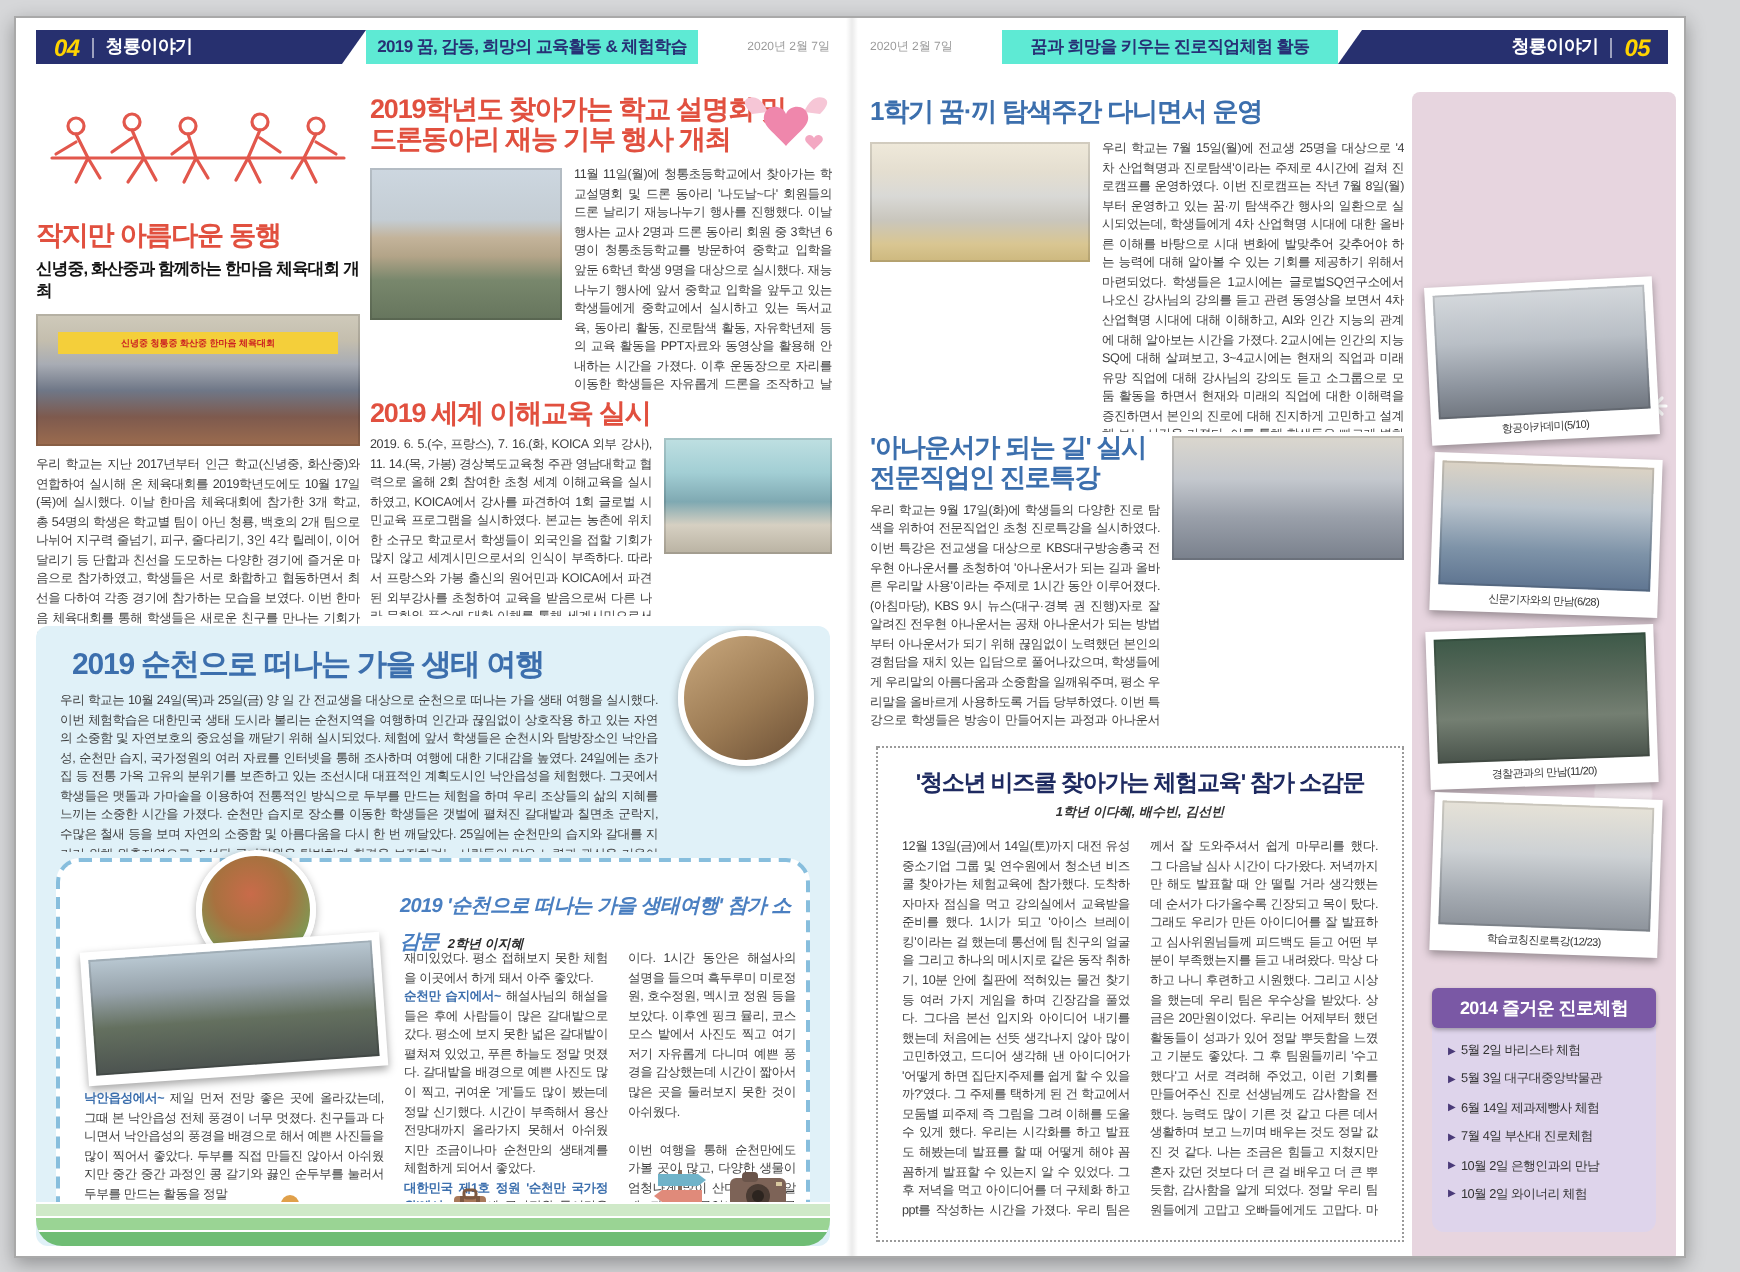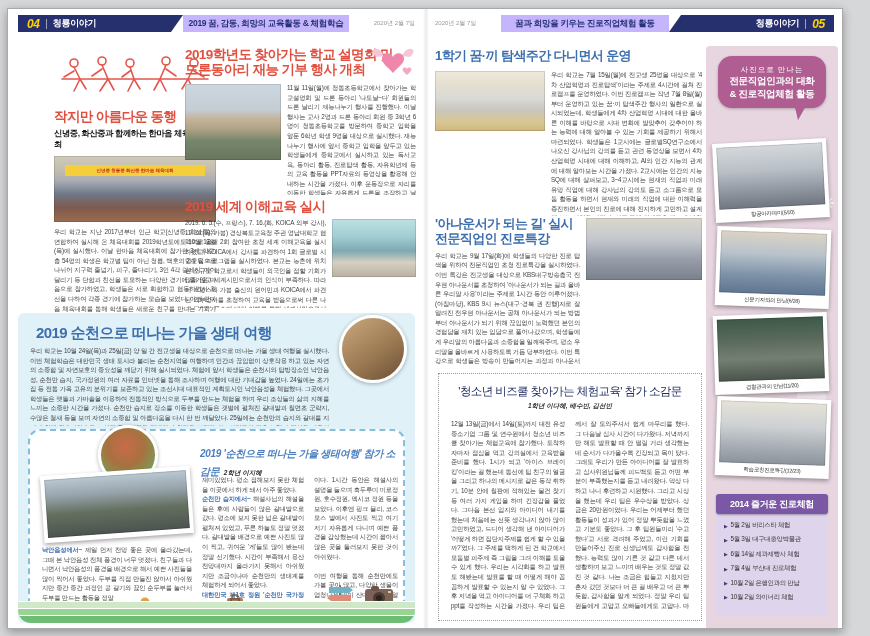--- a/index.html
+++ b/index.html
@@ -9,21 +9,21 @@
   .spread{position:absolute;left:7px;top:8px;width:836px;height:621px;background:#fff;border:1px solid #a9a9a9;box-shadow:0 3px 9px rgba(0,0,0,.32);overflow:hidden;}
   .fold{position:absolute;left:415px;top:0;width:6px;height:100%;background:linear-gradient(90deg,rgba(0,0,0,0),rgba(0,0,0,.08) 50%,rgba(0,0,0,0));}
 
   
   .hdr{position:absolute;top:6px;height:17px;display:flex;align-items:stretch;}
   .hdr-navy{background:#27306f;color:#fff;display:flex;align-items:center;gap:6px;font-weight:bold;font-size:9px;letter-spacing:-.3px;}
   .hdr-navy.l{width:165px;padding:0 18px 0 9px;clip-path:polygon(0 0,100% 0,calc(100% - 12px) 100%,0 100%);}
   .hdr-navy.r{width:165px;padding:0 9px 0 18px;clip-path:polygon(12px 0,100% 0,100% 100%,0 100%);justify-content:flex-end;}
   .pagenum{color:#ffd400;font-size:12px;font-weight:bold;font-style:italic;}
   .vline{width:1px;height:10px;background:rgba(255,255,255,.55);}
-  .hdr-bar{flex:1;background:#c4b5fd;display:flex;align-items:center;justify-content:center;color:#273175;font-weight:bold;font-size:8.5px;letter-spacing:-.3px;}
+  .hdr-bar{flex:1;background:#5eead4;display:flex;align-items:center;justify-content:center;color:#273175;font-weight:bold;font-size:8.5px;letter-spacing:-.3px;}
   .hdr-date{width:66px;font-size:6px;color:#9a9a9a;display:flex;align-items:center;}
   .hdr-date.rgt{justify-content:flex-end;}
 
   
   .bd{font-size:6.3px;line-height:1.52;color:#3e3e3e;text-align:justify;overflow:hidden;letter-spacing:-.2px;}
   .t-red{color:#e1503f;font-weight:bold;font-size:13.5px;line-height:1.12;letter-spacing:-.6px;}
   .t-blue{color:#3c6fad;font-weight:bold;font-size:13px;line-height:1.15;letter-spacing:-.6px;}
   .sub{font-size:8.3px;font-weight:bold;color:#141414;letter-spacing:-.4px;}
   .mh{color:#3c6fad;font-weight:bold;}
   .clip{overflow:hidden;}
@@ -54,21 +54,21 @@
   .rt{color:#4a7fc1;font-weight:bold;font-style:italic;font-size:10px;letter-spacing:-.3px;line-height:1.3;}
   .by{color:#2b2b2b;font-size:6.5px;font-weight:bold;font-style:italic;}
   .grass{position:absolute;left:0;right:0;bottom:0;height:22px;border-radius:0 0 13px 13px;overflow:hidden;}
   .g1{height:7px;background:#cfe9c8;border-top:1.5px solid #fff;}
   .g2{height:7px;background:#9ad494;border-top:1.5px solid #fff;}
   .g3{height:8px;background:#6fbd74;border-top:1.5px solid #fff;}
   .cloud{background:#fff;border:1px solid #bcdff0;border-radius:50%;}
 
   
   .dotted{border:1.5px dotted #9a9a9a;background:#fff;}
-  .bt{color:#1e2a60;font-weight:normal;font-size:11.5px;text-align:center;letter-spacing:-.6px;}
+  .bt{color:#1e2a60;font-weight:bold;font-size:11.5px;text-align:center;letter-spacing:-.6px;}
   .bby{color:#333;font-size:6.5px;font-weight:bold;font-style:italic;text-align:center;}
 
   
   .sidebar{background:#e7d5df;background-image:radial-gradient(circle at 18% 22%,rgba(255,255,255,.5) 0 10px,rgba(255,255,255,0) 11px),radial-gradient(circle at 80% 60%,rgba(255,255,255,.35) 0 14px,rgba(255,255,255,0) 15px),radial-gradient(circle at 30% 80%,rgba(255,255,255,.3) 0 12px,rgba(255,255,255,0) 13px);border-radius:4px;}
   .bubble{background:#b05e91;border-radius:14px;color:#fff;text-align:center;padding:9px 4px 7px;position:relative;box-shadow:0 1px 3px rgba(0,0,0,.25);}
   .bubble:after{content:"";position:absolute;left:78px;bottom:-11px;border:8px solid transparent;border-top:9px solid #b05e91;border-left:7px solid #b05e91;transform:rotate(-12deg);}
   .bub1{font-size:7.5px;letter-spacing:1px;}
   .bub2{font-size:9.5px;font-weight:bold;letter-spacing:-.3px;line-height:1.35;}
   .ribbon{background:#7a58a5;color:#fff;font-weight:bold;font-size:9px;display:flex;align-items:center;justify-content:center;height:20px;border-radius:3px;box-shadow:0 1px 2px rgba(0,0,0,.3);letter-spacing:-.3px;}
   .schedbox{background:#ded4eb;border-radius:6px;}
@@ -99,21 +99,21 @@
     <div class="hdr-bar">
       <span>꿈과 희망을 키우는 진로직업체험 활동</span>
     </div>
     <div class="hdr-navy r">
       <span>청룡이야기</span>
       <span class="vline"></span>
       <span class="pagenum">05</span>
     </div>
   </div>
 
-  <div class="abs" style="left:10px;top:40px;width:162px;margin-left:36px;">
+  <div class="abs" style="left:10px;top:40px;width:162px;">
     <svg width="162" height="50" viewBox="0 0 162 50">
       <g stroke="#e2574c" stroke-width="1.6" fill="none" stroke-linecap="round">
         <path d="M8 30 H154"></path>
         <circle cx="20" cy="14" r="4"></circle>
           <path d="M20 18 L26 30 M20 22 L10 28 M26 30 L20 42 M26 30 L32 40"></path>
         <circle cx="48" cy="12" r="4"></circle>
           <path d="M48 16 L54 30 M48 20 L38 27 M54 30 L46 42 M54 30 L60 41"></path>
         <circle cx="76" cy="14" r="4"></circle>
           <path d="M76 18 L80 30 M76 22 L68 28 M80 30 L74 42 M80 30 L86 40"></path>
         <circle cx="112" cy="12" r="4"></circle>
@@ -247,25 +247,20 @@
   <div class="abs dotted" style="left:430px;top:364px;width:264px;height:248px;padding:10px 12px;">
     <h2 class="bt">'청소년 비즈쿨 찾아가는 체험교육' 참가 소감문</h2>
     <div class="bby" style="margin-top:3px;">1학년 이다혜, 배수빈, 김선빈</div>
     <div style="display:flex;gap:10px;margin-top:8px;">
       <p class="bd clip" style="width:115px;height:192px;">12월 13일(금)에서 14일(토)까지 대전 유성 중소기업 그룹 및 연수원에서 청소년 비즈쿨 찾아가는 체험교육에 참가했다. 도착하자마자 점심을 먹고 강의실에서 교육받을 준비를 했다. 1시가 되고 '아이스 브레이킹'이라는 걸 했는데 통선에 팀 친구의 얼굴을 그리고 하나의 메시지로 같은 동작 취하기, 10분 안에 칠판에 적혀있는 물건 찾기 등 여러 가지 게임을 하며 긴장감을 풀었다. 그다음 본선 입지와 아이디어 내기를 했는데 처음에는 선뜻 생각나지 않아 많이 고민하였고, 드디어 생각해 낸 아이디어가 '어떻게 하면 집단지주제를 쉽게 할 수 있을까?'였다. 그 주제를 택하게 된 건 학교에서 모둠별 피주제 즉 그림을 그려 이해를 도울 수 있게 했다. 우리는 시각화를 하고 발표도 해봤는데 발표를 할 때 어떻게 해야 꼼꼼하게 발표할 수 있는지 알 수 있었다. 그 후 저녁을 먹고 아이디어를 더 구체화 하고 ppt를 작성하는 시간을 가졌다. 우리 팀은 그 부분에서 가장 힘들었다. 어디서 어떻게 작성해야 할지 막막하고 힘들었지만, 멘토님</p>
       <p class="bd clip" style="width:115px;height:192px;">께서 잘 도와주셔서 쉽게 마무리를 했다. 그 다음날 심사 시간이 다가왔다. 저녁까지만 해도 발표할 때 안 떨릴 거라 생각했는데 순서가 다가올수록 긴장되고 목이 탔다. 그래도 우리가 만든 아이디어를 잘 발표하고 심사위원님들께 피드백도 듣고 어떤 부분이 부족했는지를 듣고 내려왔다. 막상 다 하고 나니 후련하고 시원했다. 그리고 시상을 했는데 우리 팀은 우수상을 받았다. 상금은 20만원이었다. 우리는 어제부터 했던 활동들이 성과가 있어 정말 뿌듯함을 느꼈고 기분도 좋았다. 그 후 팀원들끼리 '수고했다'고 서로 격려해 주었고, 이런 기회를 만들어주신 진로 선생님께도 감사함을 전했다. 능력도 많이 기른 것 같고 다른 데서 생활하며 보고 느끼며 배우는 것도 정말 값진 것 같다. 나는 조금은 힘들고 지쳤지만 혼자 갔던 것보다 더 큰 걸 배우고 더 큰 뿌듯함, 감사함을 알게 되었다. 정말 우리 팀원들에게 고맙고 오빠들에게도 고맙다. 마지막으로 정말 좋은 기회를 주신 진로 선생님께도 감사하다고 말씀드리고 싶다.</p>
     </div>
   </div>
 
   <div class="abs sidebar" style="left:698px;top:37px;width:132px;height:585px;">
-    <div class="bubble abs" style="left:12px;top:10px;width:108px;">
-      <div class="bub1">사진으로 만나는</div>
-      <div class="bub2">전문직업인과의 대화</div>
-      <div class="bub2">&amp; 진로직업체험 활동</div>
-    </div>
     <svg class="abs" style="right:4px;top:150px;" width="14" height="14" viewBox="0 0 14 14">
       <g stroke="#fff" stroke-width="1.6" stroke-linecap="round">
         <path d="M7 1 V13 M1 7 H13 M3 3 L11 11 M11 3 L3 11"></path>
       </g>
     </svg>
 
     <div class="pol abs" style="left:8px;top:95px;width:114px;transform:rotate(-3deg);">
       <div class="ph ph-air" style="width:106px;height:62px;"></div>
       <div class="cap">항공아카데미(5/10)</div>
     </div>

